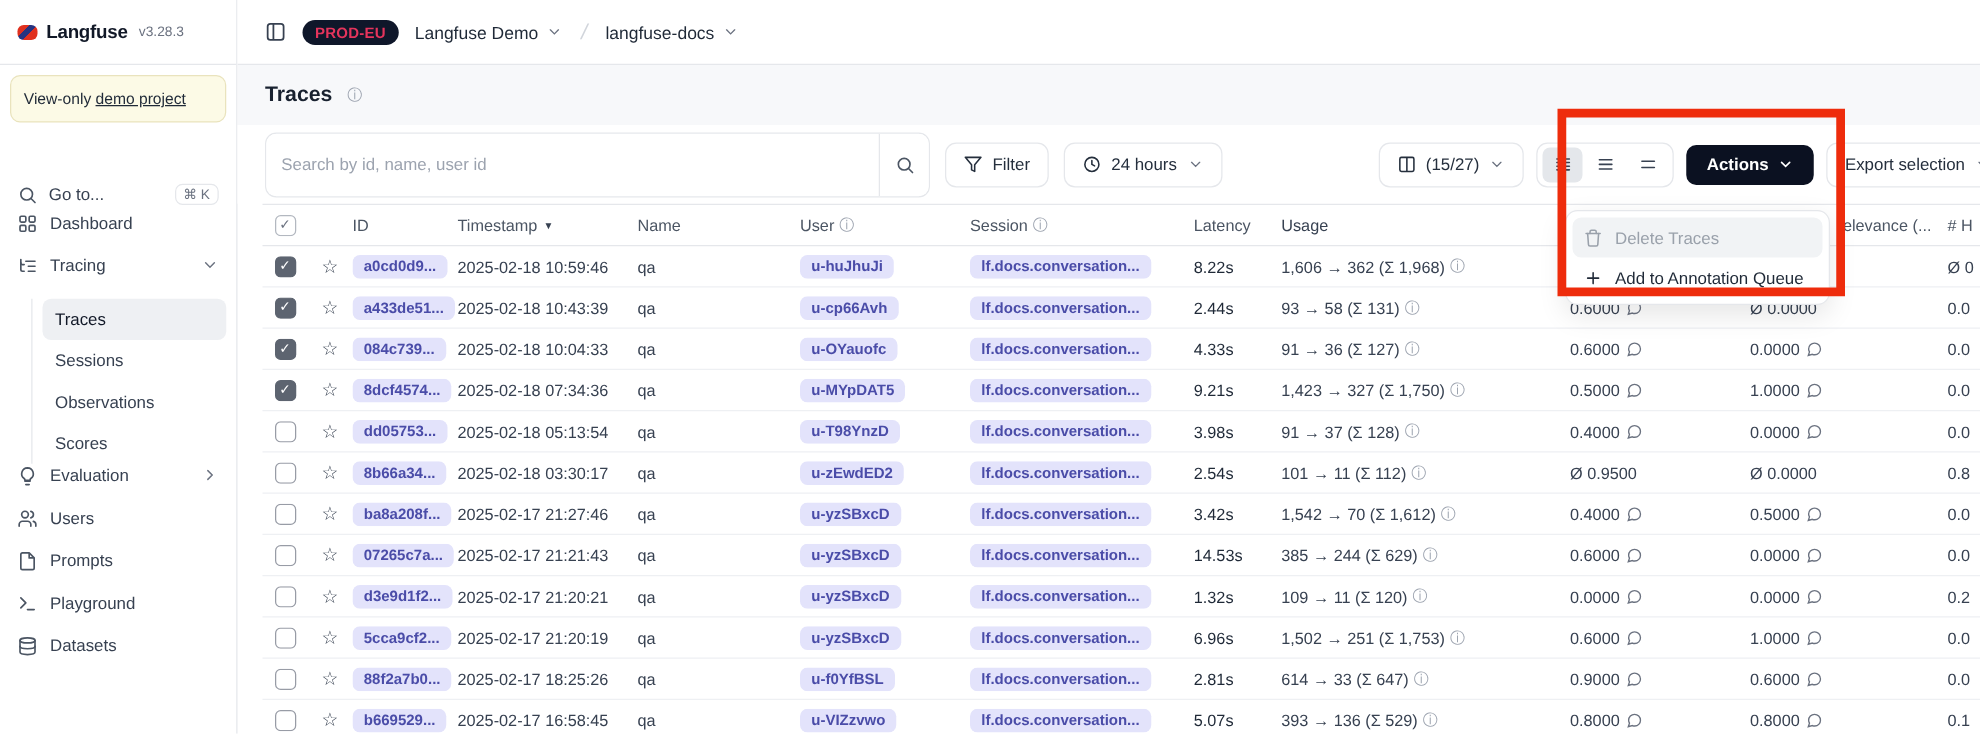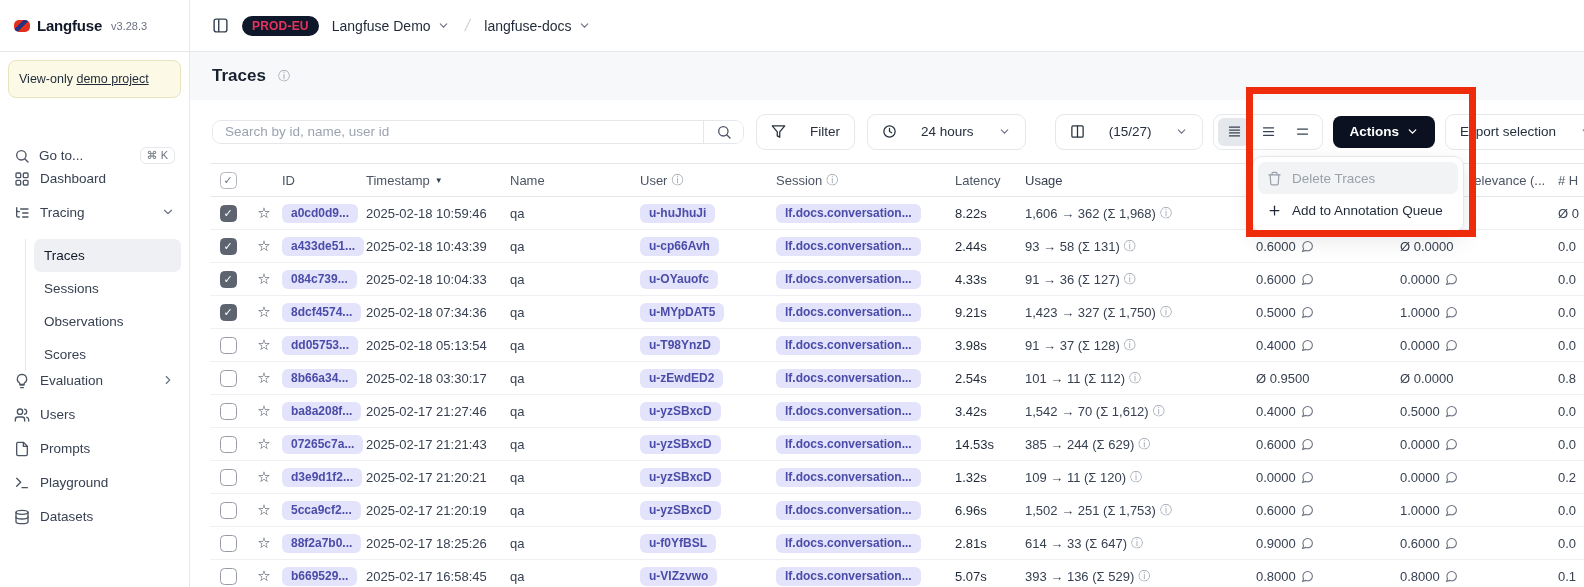--- a/index.html
+++ b/index.html
@@ -42,25 +42,25 @@
   .env-badge{background:#0f172a; color:#e5345c; font-size:12px; font-weight:600; padding:3px 10px; border-radius:999px; letter-spacing:.2px;}
   .crumb{display:flex; align-items:center; gap:6px; font-size:14px; color:#1f2937; font-weight:500; cursor:pointer;}
   .crumb .chev{color:var(--muted);}
   .slash{color:#d1d5db; font-size:17px; font-weight:300; padding:0 2px; transform:skewX(-12deg);}
   .titlebar{height:48px; background:#f7f8fa; display:flex; align-items:center; padding-left:22px; gap:8px;}
   .title{font-size:17px; font-weight:700; color:#18212f;}
   .info{color:var(--faint); font-size:12px; margin-left:4px;}
 
   
   .toolbar{height:63px; display:flex; align-items:center; padding:0 32px 0 22px; gap:12px; background:#fff;}
-  .search-group{display:flex; align-items:stretch; width:532px; height:24px; border:1px solid var(--border); border-radius:9px; overflow:hidden; background:#fff;}
+  .search-group{display:flex; align-items:stretch; width:532px; height:52px; border:1px solid var(--border); border-radius:9px; overflow:hidden; background:#fff;}
   .search-group input{flex:1; border:0; outline:none; padding:0 12px; font-size:13.5px; color:var(--txt); font-family:"Liberation Sans",sans-serif;}
   .search-group input::placeholder{color:var(--faint);}
   .search-btn{width:40px; display:flex; align-items:center; justify-content:center; border-left:1px solid var(--border); color:#4b5563; cursor:pointer; background:#fff;}
-  .btn{height:36px; display:inline-flex; align-items:center; gap:24px; border:1px solid var(--border); border-radius:9px; background:#fff; padding:0 14px; font-size:13.5px; color:#252f3d; font-weight:500; cursor:pointer;}
+  .btn{height:36px; display:inline-flex; align-items:center; gap:8px; border:1px solid var(--border); border-radius:9px; background:#fff; padding:0 14px; font-size:13.5px; color:#252f3d; font-weight:500; cursor:pointer;}
   .btn .chev{color:var(--muted);}
   .toolbar-right{margin-left:auto; display:flex; align-items:center; gap:10px;}
   .heights-group{height:36px; border:1px solid var(--border); border-radius:9px; display:flex; align-items:center; padding:0 4px; gap:2px; background:#fff;}
   .h-btn{width:32px; height:28px; border-radius:6px; display:flex; align-items:center; justify-content:center; color:#374151; cursor:pointer;}
   .h-btn.selected{background:#e4e7eb;}
   .btn-dark{height:32px; display:inline-flex; align-items:center; gap:7px; background:var(--accent-dark); color:#fff; border:0; border-radius:8px; padding:0 16px; font-size:13.5px; font-weight:600; cursor:pointer;}
   .btn-dark .chev{color:#fff;}
 
   
   .table{margin-left:20px; width:1430px;}
@@ -78,21 +78,21 @@
   .cb{width:17px; height:17px; border:1.5px solid #989ca6; border-radius:4.5px; background:#fff; display:flex; align-items:center; justify-content:center; cursor:pointer;}
   .cb .tick{display:none; color:#fff; font-size:11px; line-height:1;}
   .cb.checked{background:#5d6470; border-color:#5d6470;}
   .cb.checked .tick{display:block;}
   .cb.header-check{border-color:#b3b8c0;}
   .cb.header-check .tick{display:block; color:#6b7280;}
   .bubble{margin-left:5px; display:inline-flex;}
   .score{color:var(--txt2);}
 
   
-  .dropdown{position:absolute; left:1252px; top:156px; width:212px; background:#fff; border:1px solid var(--border);
+  .dropdown{position:absolute; left:1252px; top:168px; width:212px; background:#fff; border:1px solid var(--border);
     border-radius:10px; box-shadow:0 8px 22px rgba(0,0,0,.10); padding:5px; z-index:40;}
   .menu-item{display:flex; align-items:center; gap:10px; height:32px; padding:0 9px; border-radius:7px; font-size:13.5px; cursor:pointer;}
   .menu-item.muted{background:#f1f3f5; color:#9aa1ab;}
   .menu-item.normal{color:#1f2937;}
   .red-rect{position:absolute; left:1246px; top:87px; width:230px; height:150px; border:7px solid var(--red); z-index:50; pointer-events:none;}
 </style>
 </head>
 <body>
 
 <div class="app">

